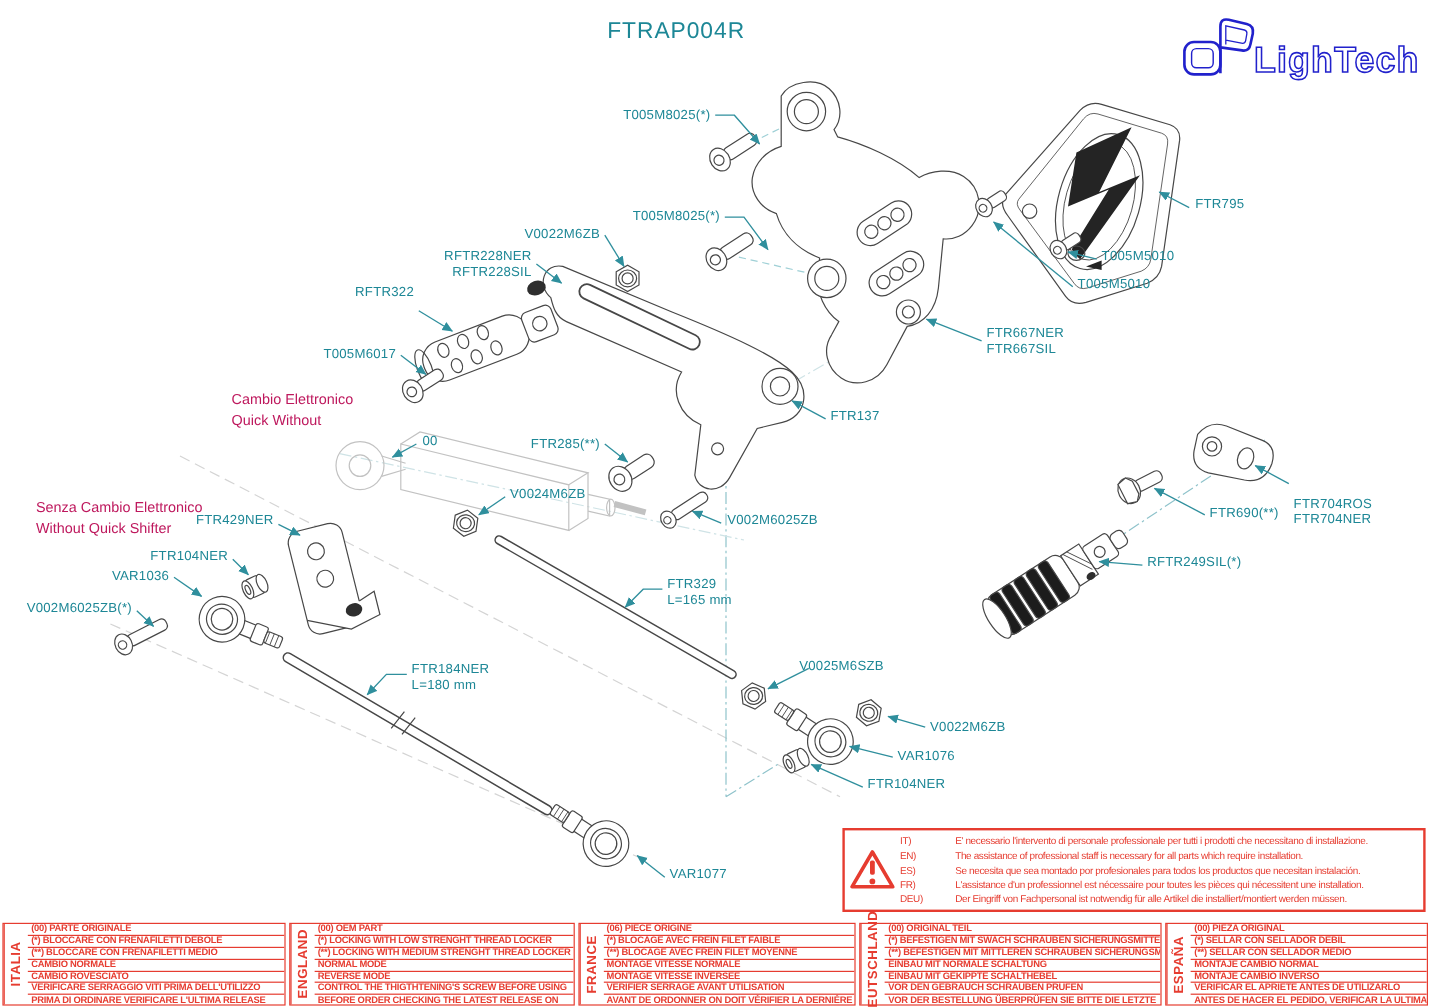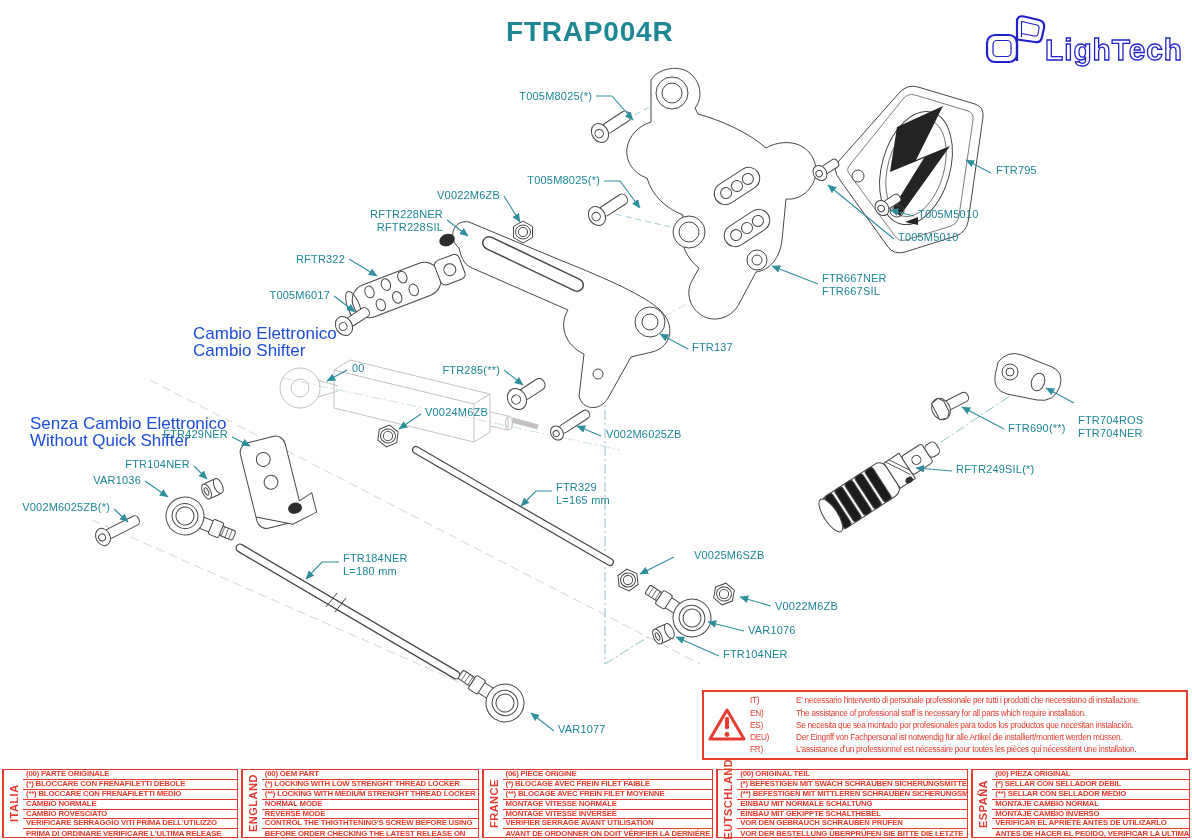--- a/index.html
+++ b/index.html
@@ -1,24 +1,24 @@
 <!DOCTYPE html>
 <html><head>
 <meta charset="utf-8">
 <style>
   html,body{margin:0;padding:0;background:#fff;}
   body{width:1192px;height:840px;position:relative;overflow:hidden;
        font-family:"Liberation Sans",sans-serif;-webkit-font-smoothing:antialiased;}
   .abs{position:absolute;}
-  #title{left:506px;top:16px;font-size:28px;letter-spacing:.8px;color:#1d8796;font-weight:700;}
+  #title{left:506px;top:16px;font-size:19px;letter-spacing:.8px;color:#1d8796;font-weight:400;}
   #logo{left:983px;top:8px;}
   #diagram-svg{left:0;top:0;}
   .plabel{position:absolute;color:#1d8796;font-size:11px;line-height:13px;letter-spacing:.2px;white-space:nowrap;}
   .plabel.r{transform:translateX(-100%);text-align:right;}
-  .note{position:absolute;color:#1d4ed8;font-size:17px;line-height:17px;white-space:nowrap;}
+  .note{position:absolute;color:#be185d;font-size:12px;line-height:17px;white-space:nowrap;}
   #warning{left:702px;top:690px;width:486px;height:70px;border:2px solid #e63c30;box-sizing:border-box;display:flex;align-items:center;}
   #warn-tri{flex:0 0 46px;display:flex;justify-content:center;}
   #warn-rows{flex:1;padding:2px 2px 2px 0;overflow:hidden;}
   .wrow{display:flex;color:#e63c30;font-size:8.3px;line-height:12.2px;letter-spacing:-.3px;white-space:nowrap;overflow:hidden;gap:20px;}
   .wcode{flex:0 0 26px;}
   #tables{left:2px;top:769px;width:1188px;height:69px;display:flex;gap:3px;}
   .ltable{border:1px solid #e63c30;box-sizing:border-box;display:flex;height:100%;}
   .ltable:nth-child(1){width:236px;}
   .ltable:nth-child(2){width:238px;}
   .ltable:nth-child(3){width:232px;}
@@ -293,21 +293,21 @@
     <div class="plabel r" style="left: 600px; top: 174px;">
       <div>T005M8025(*)</div>
     </div>
     <div class="plabel r" style="left: 500px; top: 189px;">
       <div>V0022M6ZB</div>
     </div>
     <div class="plabel r" style="left: 443px; top: 208px;">
       <div>RFTR228NER</div>
       <div>RFTR228SIL</div>
     </div>
-    <div class="plabel r" style="left: 345px; top: 253px; text-align: right;">
+    <div class="plabel r" style="left: 345px; top: 238px; text-align: right;">
       <div>RFTR322</div>
     </div>
     <div class="plabel r" style="left: 330px; top: 289px;">
       <div>T005M6017</div>
     </div>
     <div class="plabel" style="left: 352px; top: 362px;">
       <div>00</div>
     </div>
     <div class="plabel r" style="left: 500px; top: 364px;">
       <div>FTR285(**)</div>
@@ -347,21 +347,21 @@
       <div>V002M6025ZB(*)</div>
     </div>
     <div class="plabel" style="left: 556px; top: 481px;">
       <div>FTR329</div>
       <div>L=165 mm</div>
     </div>
     <div class="plabel" style="left: 343px; top: 552px;">
       <div>FTR184NER</div>
       <div>L=180 mm</div>
     </div>
-    <div class="plabel" style="left: 694px; top: 549px;">
+    <div class="plabel" style="left: 666px; top: 549px;">
       <div>V0025M6SZB</div>
     </div>
     <div class="plabel" style="left: 775px; top: 600px;">
       <div>V0022M6ZB</div>
     </div>
     <div class="plabel" style="left: 748px; top: 624px;">
       <div>VAR1076</div>
     </div>
     <div class="plabel" style="left: 723px; top: 648px;">
       <div>FTR104NER</div>
@@ -374,21 +374,21 @@
       <div>FTR704NER</div>
     </div>
     <div class="plabel" style="left: 1008px; top: 422px;">
       <div>FTR690(**)</div>
     </div>
     <div class="plabel" style="left: 956px; top: 463px;">
       <div>RFTR249SIL(*)</div>
     </div>
     <div class="note" style="left: 193px; top: 325px;">
       <div>Cambio Elettronico</div>
-      <div>Cambio Shifter</div>
+      <div>Quick Without</div>
     </div>
     <div class="note" style="left: 30px; top: 415px;">
       <div>Senza Cambio Elettronico</div>
       <div>Without Quick Shifter</div>
     </div>
   </div>
 
 <div id="warning" class="abs">
   <div id="warn-tri">
     <svg width="40" height="36" viewBox="0 0 40 36">
@@ -404,26 +404,26 @@
       </div>
       <div class="wrow">
         <span class="wcode">EN)</span>
         <span>The assistance of professional staff is necessary for all parts which require installation.</span>
       </div>
       <div class="wrow">
         <span class="wcode">ES)</span>
         <span>Se necesita que sea montado por profesionales para todos los productos que necesitan instalación.</span>
       </div>
       <div class="wrow">
+        <span class="wcode">FR)</span>
+        <span>L'assistance d'un professionnel est nécessaire pour toutes les pièces qui nécessitent une installation.</span>
+      </div>
+      <div class="wrow">
         <span class="wcode">DEU)</span>
         <span>Der Eingriff von Fachpersonal ist notwendig  für alle Artikel die installiert/montiert werden müssen.</span>
-      </div>
-      <div class="wrow">
-        <span class="wcode">FR)</span>
-        <span>L'assistance d'un professionnel est nécessaire pour toutes les pièces qui nécessitent une installation.</span>
       </div>
     </div>
 </div>
 
 <div id="tables" class="abs">
     <div class="ltable">
       <div class="lname">ITALIA</div>
       <div class="lrows">
         <div class="lrow">(00) PARTE ORIGINALE</div>
         <div class="lrow">(*)  BLOCCARE CON FRENAFILETTI DEBOLE</div>

